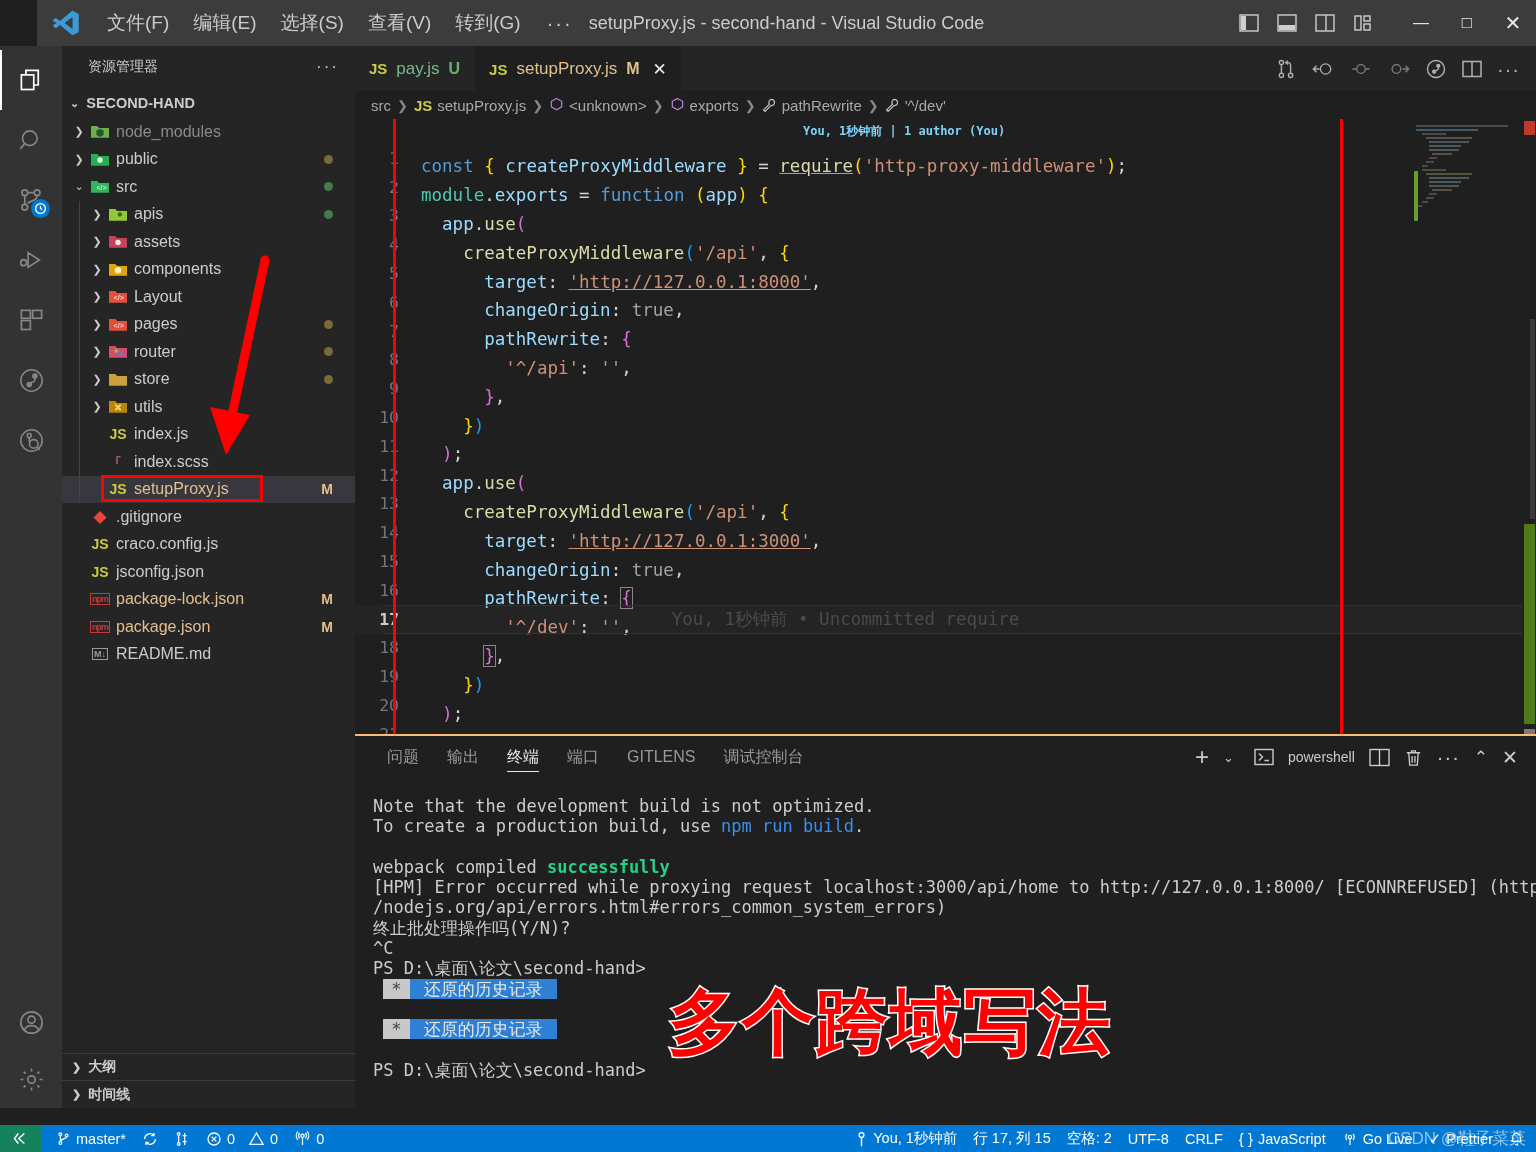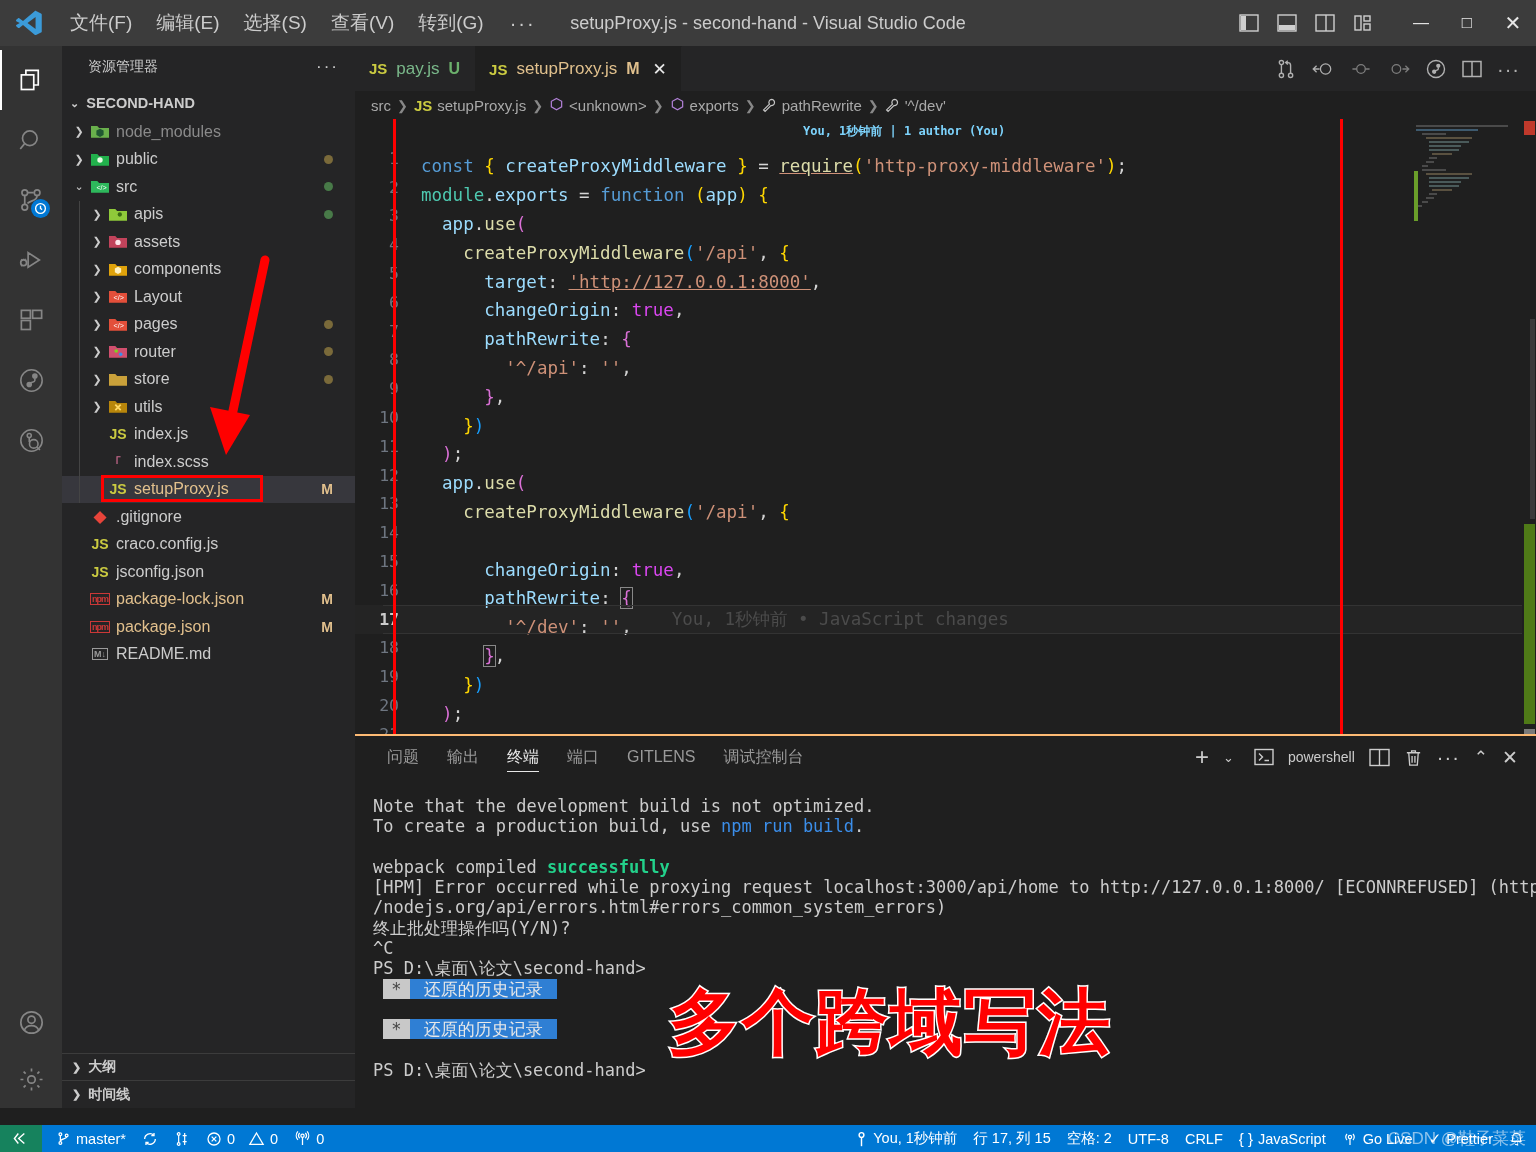--- a/index.html
+++ b/index.html
@@ -7,21 +7,21 @@
     width: 1536px; height: 1152px;
     background: #1f1f1f;
     font-family: "Liberation Sans", sans-serif;
     overflow: hidden;
   }
   .app { position: relative; width: 1536px; height: 1152px; display: flex; flex-direction: column; background:#1f1f1f; }
 
   
   .titlebar {
     height: 46px; background: #3c3c3c; display: flex; align-items: center;
-    flex: 0 0 46px; position: relative;
+    flex: 0 0 46px; position: relative; margin-left: 37px;
   }
   .vscode-logo { width: 58px; height: 46px; display:flex; align-items:center; justify-content:center; }
   .menus { display: flex; align-items: center; gap: 0px; }
   .menu-item {
     color: #cccccc; font-size: 19px; padding: 4px 12px; white-space: nowrap;
     line-height: 1.2;
   }
   .menu-item.dots { font-size: 20px; letter-spacing: 2px; padding: 2px 14px; }
   .win-title {
     position: absolute; left: 0; right: 0; text-align: center;
@@ -116,21 +116,21 @@
   .inline-blame { color:#4b4b4b; padding-left: 40px; }
 
   
   .k-const  { color:#569cd6; }
   .k-fn     { color:#dcdcaa; }
   .k-var    { color:#9cdcfe; }
   .k-prop   { color:#9cdcfe; }
   .k-str    { color:#ce9178; }
   .k-ident  { color:#4ec9b0; }
   .k-plain  { color:#d4d4d4; }
-  .k-bool   { color:#d946ef; }
+  .k-bool   { color:#a3a3a3; }
   .b1 { color:#ffd700; }
   .b2 { color:#da70d6; }
   .b3 { color:#179fff; }
   .link { text-decoration: underline; text-decoration-color:#ce9178; }
   .hl-bracket { outline: 1px solid #888; }
 
   
   .redbox {
     position:absolute; border: 3px solid #ff0000; pointer-events:none; z-index: 30;
   }
@@ -693,36 +693,37 @@
                 <span class="code">  <span class="k-var">app</span><span class="k-plain">.</span><span class="k-fn">use</span><span class="b2">(</span></span>
               </div>
               <div class="coderow">
                 <span class="lnum">13</span>
                 <span class="gitgut add"></span>
                 <span class="code">    <span class="k-fn">createProxyMiddleware</span><span class="b3">(</span><span class="k-str">'/api'</span><span class="k-plain">,</span> <span class="b1">{</span></span>
               </div>
               <div class="coderow">
                 <span class="lnum">14</span>
                 <span class="gitgut add"></span>
+                <span class="code">      <span class="k-prop">target</span><span class="k-plain">:</span> <span class="k-str link">'http://127.0.0.1:3000'</span><span class="k-plain">,</span></span>
               </div>
               <div class="coderow">
                 <span class="lnum">15</span>
                 <span class="gitgut add"></span>
                 <span class="code">      <span class="k-prop">changeOrigin</span><span class="k-plain">:</span> <span class="k-bool">true</span><span class="k-plain">,</span></span>
               </div>
               <div class="coderow">
                 <span class="lnum">16</span>
                 <span class="gitgut add"></span>
                 <span class="code">      <span class="k-prop">pathRewrite</span><span class="k-plain">:</span> <span class="b2 hl-bracket">{</span></span>
               </div>
               <div class="coderow cur">
                 <span class="lnum">17</span>
                 <span class="gitgut add"></span>
                 <span class="code">        <span class="k-str">'^/dev'</span><span class="k-plain">:</span> <span class="k-str">''</span><span class="k-plain">,</span></span>
-                <span class="inline-blame">You, 1秒钟前 • JavaScript changes</span>
+                <span class="inline-blame">You, 1秒钟前 • Uncommitted require</span>
               </div>
               <div class="coderow">
                 <span class="lnum">18</span>
                 <span class="gitgut add"></span>
                 <span class="code">      <span class="b2 hl-bracket">}</span><span class="k-plain">,</span></span>
               </div>
               <div class="coderow">
                 <span class="lnum">19</span>
                 <span class="gitgut add"></span>
                 <span class="code">    <span class="b1">}</span><span class="b3">)</span></span>

